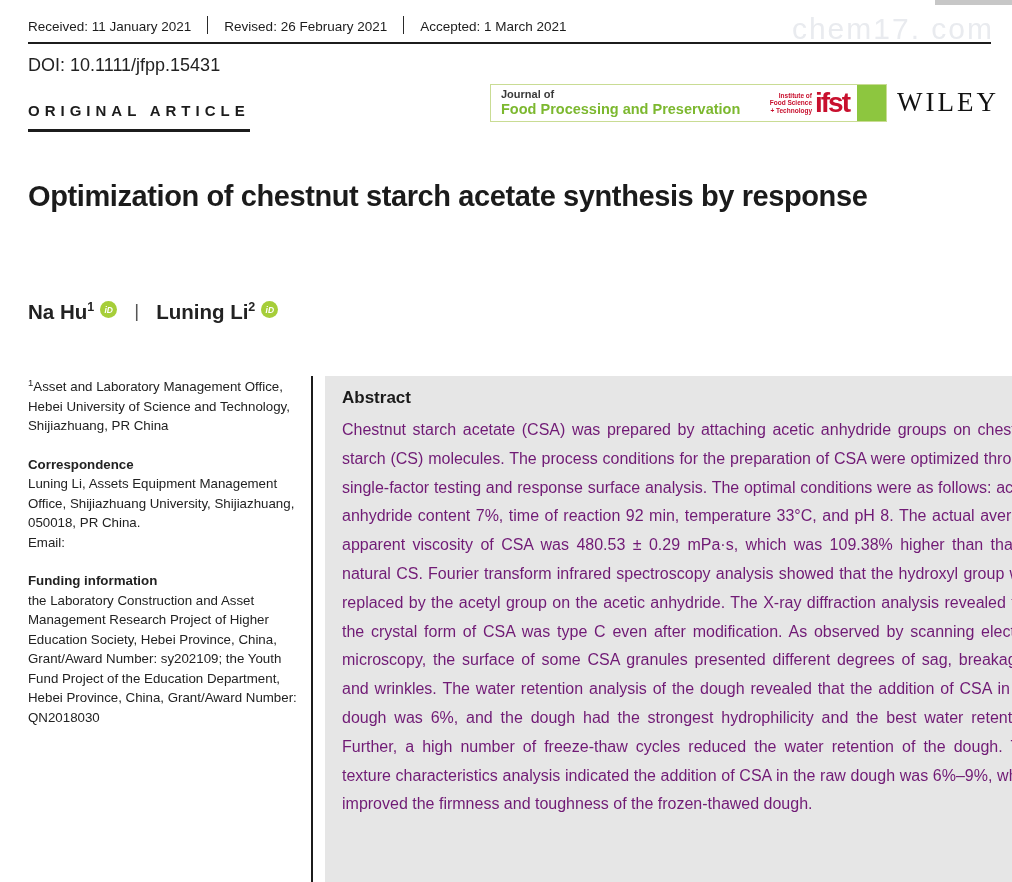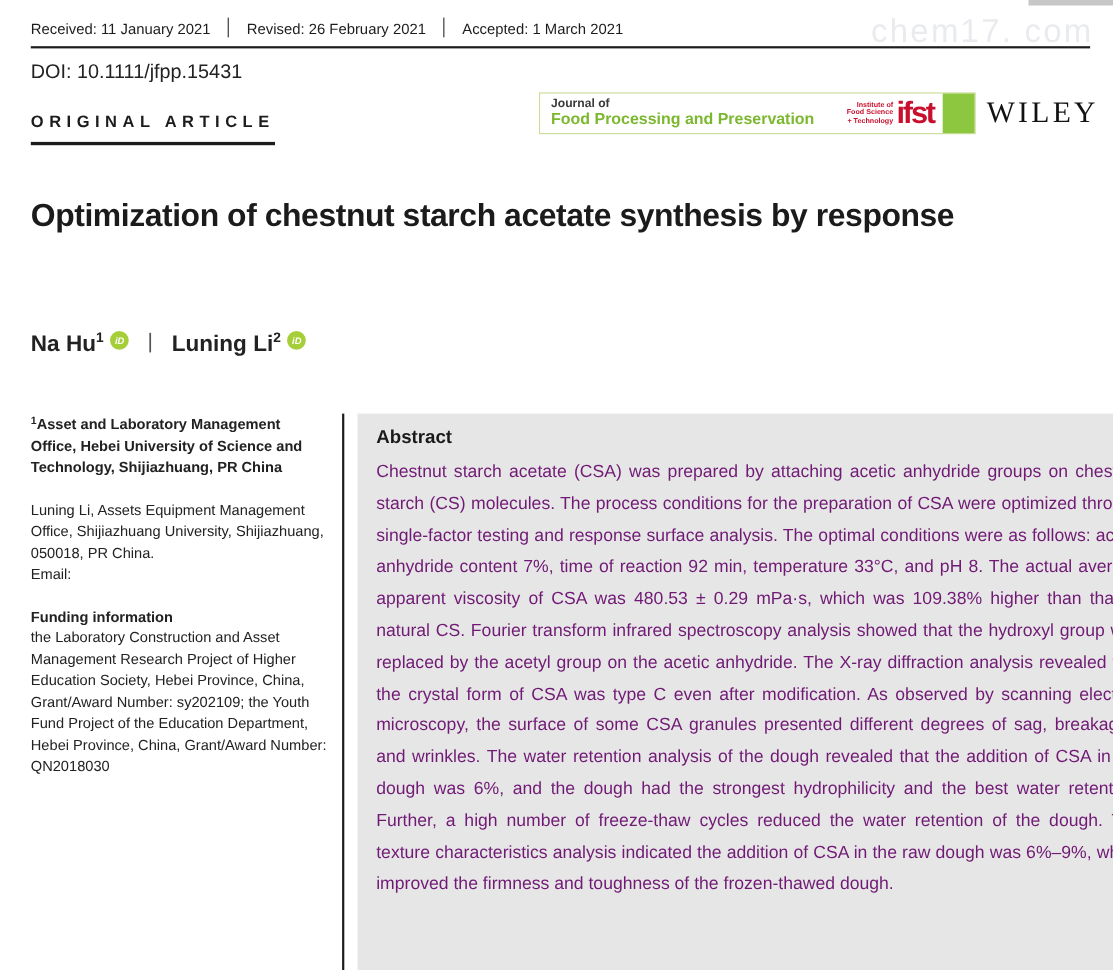--- a/index.html
+++ b/index.html
@@ -52,21 +52,21 @@
     display:flex; align-items:flex-start;
   }
   .author sup { font-size:12.5px; }
   .orcid {
     display:inline-flex; width:17px; height:17px; border-radius:50%;
     background:#a6ce39; color:#fff; font-size:8.5px; font-weight:bold; font-style:italic;
     align-items:center; justify-content:center; margin-left:6px; margin-top:1px;
   }
   .author-sep { font-weight:300; color:#555; font-size:19px; margin:0 17px; }
   .sidebar { position:absolute; left:28px; top:373px; width:272px; font-size:13.3px; line-height:19.5px; color:#222; }
-  .aff { margin-bottom:9px;font-weight:bold; }
+  .aff { margin-bottom:9px; }
   .aff sup { font-size:9.5px; }
   .side-block { margin-top:19px; }
   .side-heading { font-weight:bold; }
   .column-divider { position:absolute; left:311px; top:376px; width:2px; height:506px; background:#1c1c1c; }
   .abstract-box {
     position:absolute; left:325px; top:376px; width:730px; height:506px;
     background:#e6e6e6; padding:12px 17px 0 17px;
   }
   .abstract-heading { font-size:17px; font-weight:bold; color:#1a1a1a; margin-bottom:8px; }
   .abstract-text { font-size:16px; line-height:28.8px; color:#701a75; text-align:justify; }
@@ -116,20 +116,21 @@
     <span class="orcid">iD</span>
     <span class="author-sep">|</span>
     <span class="author"><span>Luning Li</span><sup>2</sup></span>
     <span class="orcid">iD</span>
   </div>
 
   <div class="sidebar">
     <div class="aff"><sup>1</sup><span>Asset and Laboratory Management Office, Hebei University of Science and Technology, Shijiazhuang, PR China</span></div>
 
     <div class="side-block">
+      <div class="side-heading">Correspondence</div>
       <div>Luning Li, Assets Equipment Management Office, Shijiazhuang University, Shijiazhuang, 050018, PR China.</div>
       <div>Email:</div>
     </div>
 
     <div class="side-block">
       <div class="side-heading">Funding information</div>
       <div>the Laboratory Construction and Asset Management Research Project of Higher Education Society, Hebei Province, China, Grant/Award Number: sy202109; the Youth Fund Project of the Education Department, Hebei Province, China, Grant/Award Number: QN2018030</div>
     </div>
   </div>
 

